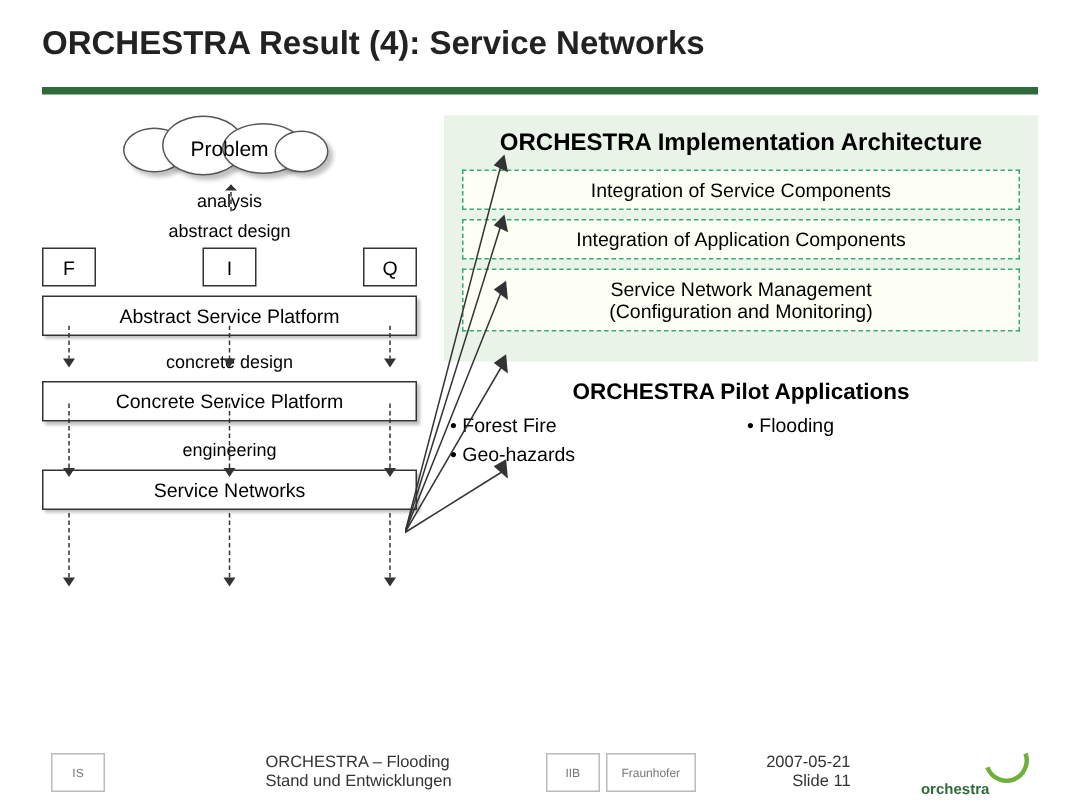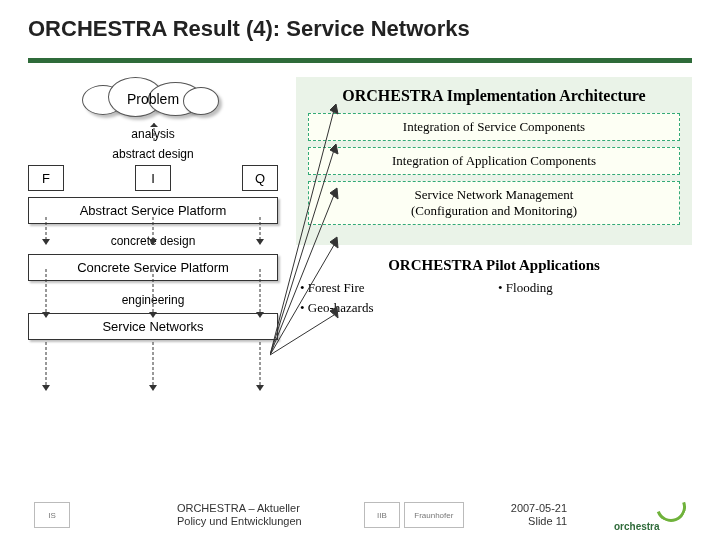--- a/index.html
+++ b/index.html
@@ -2,21 +2,21 @@
 <html><head>
 <meta charset="utf-8">
 <style>
   * { box-sizing: border-box; margin: 0; padding: 0; }
   body { width: 720px; height: 540px; font-family: Arial, sans-serif; background: #fff; position: relative; overflow: hidden; }
   .slide { width: 720px; height: 540px; padding: 16px 28px 0 28px; position: relative; }
   .title { font-size: 22px; font-weight: bold; color: #222; margin-bottom: 16px; }
   .rule { height: 5px; background: #2f6b3a; margin-bottom: 14px; }
   .content { display: flex; gap: 18px; }
   .left { width: 250px; position: relative; font-size: 13px; text-align: center; }
-  .right { flex: 1; font-family: Liberation Serif, serif; }
+  .right { flex: 1; }
 
   .cloud { position: relative; width: 130px; height: 44px; margin: 0 auto 6px auto; }
   .cloud .bubble { position:absolute; border-radius:50%; background:#fff; border:1px solid #555; box-shadow:3px 3px 3px rgba(0,0,0,.25);}
   .cloud .b1{left:-6px;top:8px;width:42px;height:30px;}
   .cloud .b2{left:20px;top:0;width:55px;height:40px;}
   .cloud .b3{left:60px;top:5px;width:55px;height:34px;}
   .cloud .b4{left:95px;top:10px;width:36px;height:28px;}
   .cloud .label{position:absolute;inset:0;display:flex;align-items:center;justify-content:center;font-size:14px;z-index:2;}
 
   .step-label { font-size: 12px; margin: 2px 0 4px; }
@@ -135,21 +135,21 @@
         <polygon points="60,113 68,119 67,108"></polygon>
       <line x1="0" y1="275" x2="64" y2="165"></line>
         <polygon points="60,162 68,168 67,157"></polygon>
       <line x1="0" y1="275" x2="64" y2="235"></line>
         <polygon points="60,231 68,238 67,227"></polygon>
     </g>
   </svg>
 
   <div class="footer">
     <div class="minilogo">IS</div>
-    <div class="mid footer-block" style="max-width:200px">ORCHESTRA – Aktueller Policy und Entwicklungen</div>
+    <div class="mid footer-block" style="max-width:200px">ORCHESTRA – Flooding Stand und Entwicklungen</div>
     <div class="logos">
       <div class="minilogo">IIB</div>
       <div class="minilogo" style="width:60px">Fraunhofer</div>
     </div>
     <div class="footer-block" style="text-align:right">
       <div>2007-05-21</div>
       <div>Slide 11</div>
     </div>
     <div class="orchlogo">
       <div class="swoosh"></div>

